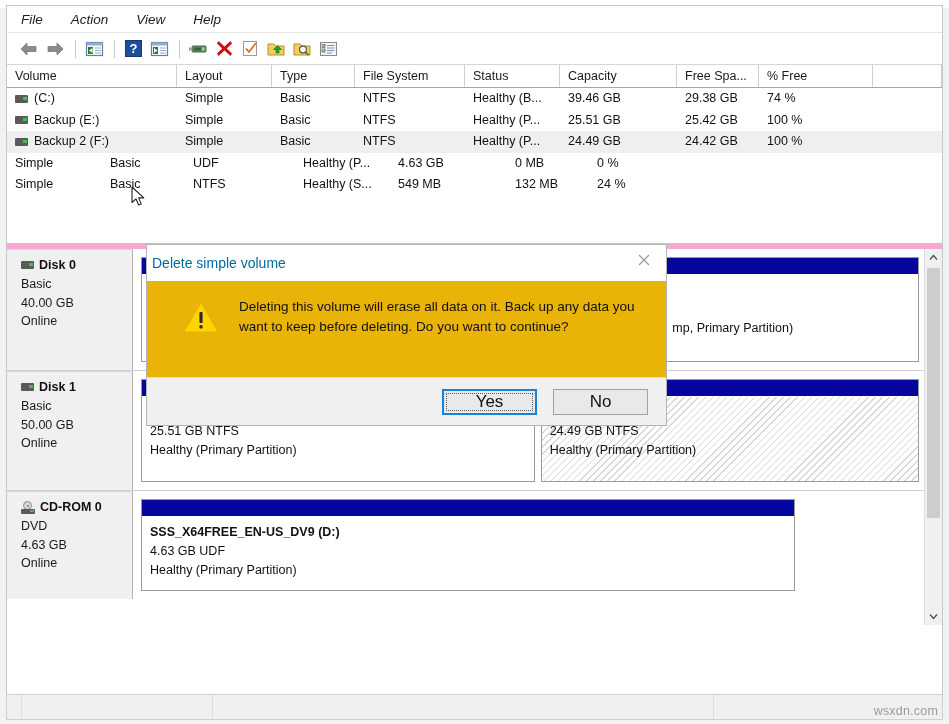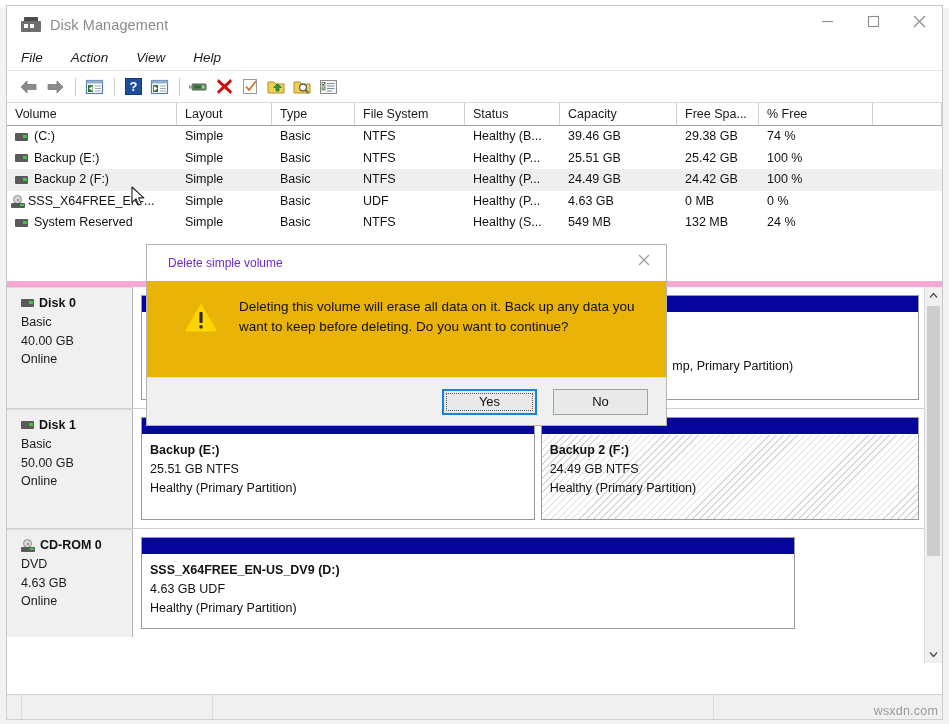--- a/index.html
+++ b/index.html
@@ -391,23 +391,23 @@
     box-shadow: 0 0 0 0 rgba(0,0,0,0);
     z-index: 50;
   }
   .dlg-title {
     height: 36px;
     display: flex;
     align-items: center;
     position: relative;
   }
   .dlg-title-text {
-    font-size: 12px;
-    color: #6d28d9;
-    margin-left: 21px;
+    font-size: 14px;
+    color: #0369a1;
+    margin-left: 5px;
   }
   .dlg-close {
     position: absolute;
     right: 0; top: 0;
     width: 44px; height: 30px;
     display: flex; align-items: center; justify-content: center;
     color: #9d9d9d;
   }
   .dlg-body {
     height: 97px;
@@ -439,21 +439,21 @@
     align-items: center;
     justify-content: flex-end;
     padding-right: 18px;
     gap: 16px;
     box-sizing: border-box;
   }
   .dlg-btn {
     width: 95px; height: 26px;
     background: #e9e9e9;
     border: 1px solid #a2a2a2;
-    font-size: 13px;
+    font-size: 17px;
     color: #111;
     display: flex; align-items: center; justify-content: center;
     box-sizing: border-box;
     font-family: "Liberation Sans", sans-serif;
     position: relative;
   }
   .dlg-btn.default {
     border: 2px solid #1683d8;
     background: #e9e9e9;
   }
@@ -475,47 +475,20 @@
 </head>
 <body>
 
 <div id="screen">
 
   <div class="bg-strip"></div>
   <div class="bg-hint"></div>
 
   <div class="window">
 
-    <div class="titlebar">
-      <div class="title-icon">
-        <div class="ti-top"></div>
-        <div class="ti-body"></div>
-        <div class="ti-led"></div>
-        <div class="ti-led2"></div>
-      </div>
-      <div class="title-text">Disk Management</div>
-      <div class="win-controls">
-        <div class="win-btn">
-          <svg width="13" height="13" viewBox="0 0 13 13">
-              <line x1="1" y1="6.5" x2="12" y2="6.5" stroke="#8d8d8d" stroke-width="1.1"></line>
-            </svg>
-        </div>
-        <div class="win-btn">
-          <svg width="13" height="13" viewBox="0 0 13 13">
-              <rect x="1.5" y="1.5" width="10" height="10" fill="none" stroke="#8d8d8d" stroke-width="1.1"></rect>
-            </svg>
-        </div>
-        <div class="win-btn">
-          <svg width="15" height="15" viewBox="0 0 15 15">
-              <line x1="2" y1="2" x2="13" y2="13" stroke="#8d8d8d" stroke-width="1.2"></line>
-              <line x1="13" y1="2" x2="2" y2="13" stroke="#8d8d8d" stroke-width="1.2"></line>
-            </svg>
-        </div>
-      </div>
-    </div>
 
     <div class="menubar">
       <div class="menu-item">File</div>
       <div class="menu-item">Action</div>
       <div class="menu-item">View</div>
       <div class="menu-item">Help</div>
     </div>
 
     <div class="toolbar">
       <div class="tb-item">
@@ -655,41 +628,30 @@
         <div class="lst-td" style="width:95px">Simple</div>
         <div class="lst-td" style="width:83px">Basic</div>
         <div class="lst-td" style="width:110px">NTFS</div>
         <div class="lst-td" style="width:95px">Healthy (P...</div>
         <div class="lst-td" style="width:117px">24.49 GB</div>
         <div class="lst-td" style="width:82px">24.42 GB</div>
         <div class="lst-td" style="width:114px">100 %</div>
       </div>
 
       <div class="lst-row">
-        <div class="lst-td vol-cell" style="width:170px;padding-left:4px;gap:3px">
-          <span class="cd">
-            <span class="cd-disc"></span>
-              <span class="cd-base"></span>
-          </span>
-          <span>SSS_X64FREE_EN-...</span>
-        </div>
         <div class="lst-td" style="width:95px">Simple</div>
         <div class="lst-td" style="width:83px">Basic</div>
         <div class="lst-td" style="width:110px">UDF</div>
         <div class="lst-td" style="width:95px">Healthy (P...</div>
         <div class="lst-td" style="width:117px">4.63 GB</div>
         <div class="lst-td" style="width:82px">0 MB</div>
         <div class="lst-td" style="width:114px">0 %</div>
       </div>
 
       <div class="lst-row">
-        <div class="lst-td vol-cell" style="width:170px">
-          <span class="drv"></span>
-          <span>System Reserved</span>
-        </div>
         <div class="lst-td" style="width:95px">Simple</div>
         <div class="lst-td" style="width:83px">Basic</div>
         <div class="lst-td" style="width:110px">NTFS</div>
         <div class="lst-td" style="width:95px">Healthy (S...</div>
         <div class="lst-td" style="width:117px">549 MB</div>
         <div class="lst-td" style="width:82px">132 MB</div>
         <div class="lst-td" style="width:114px">24 %</div>
       </div>
     </div>
 

